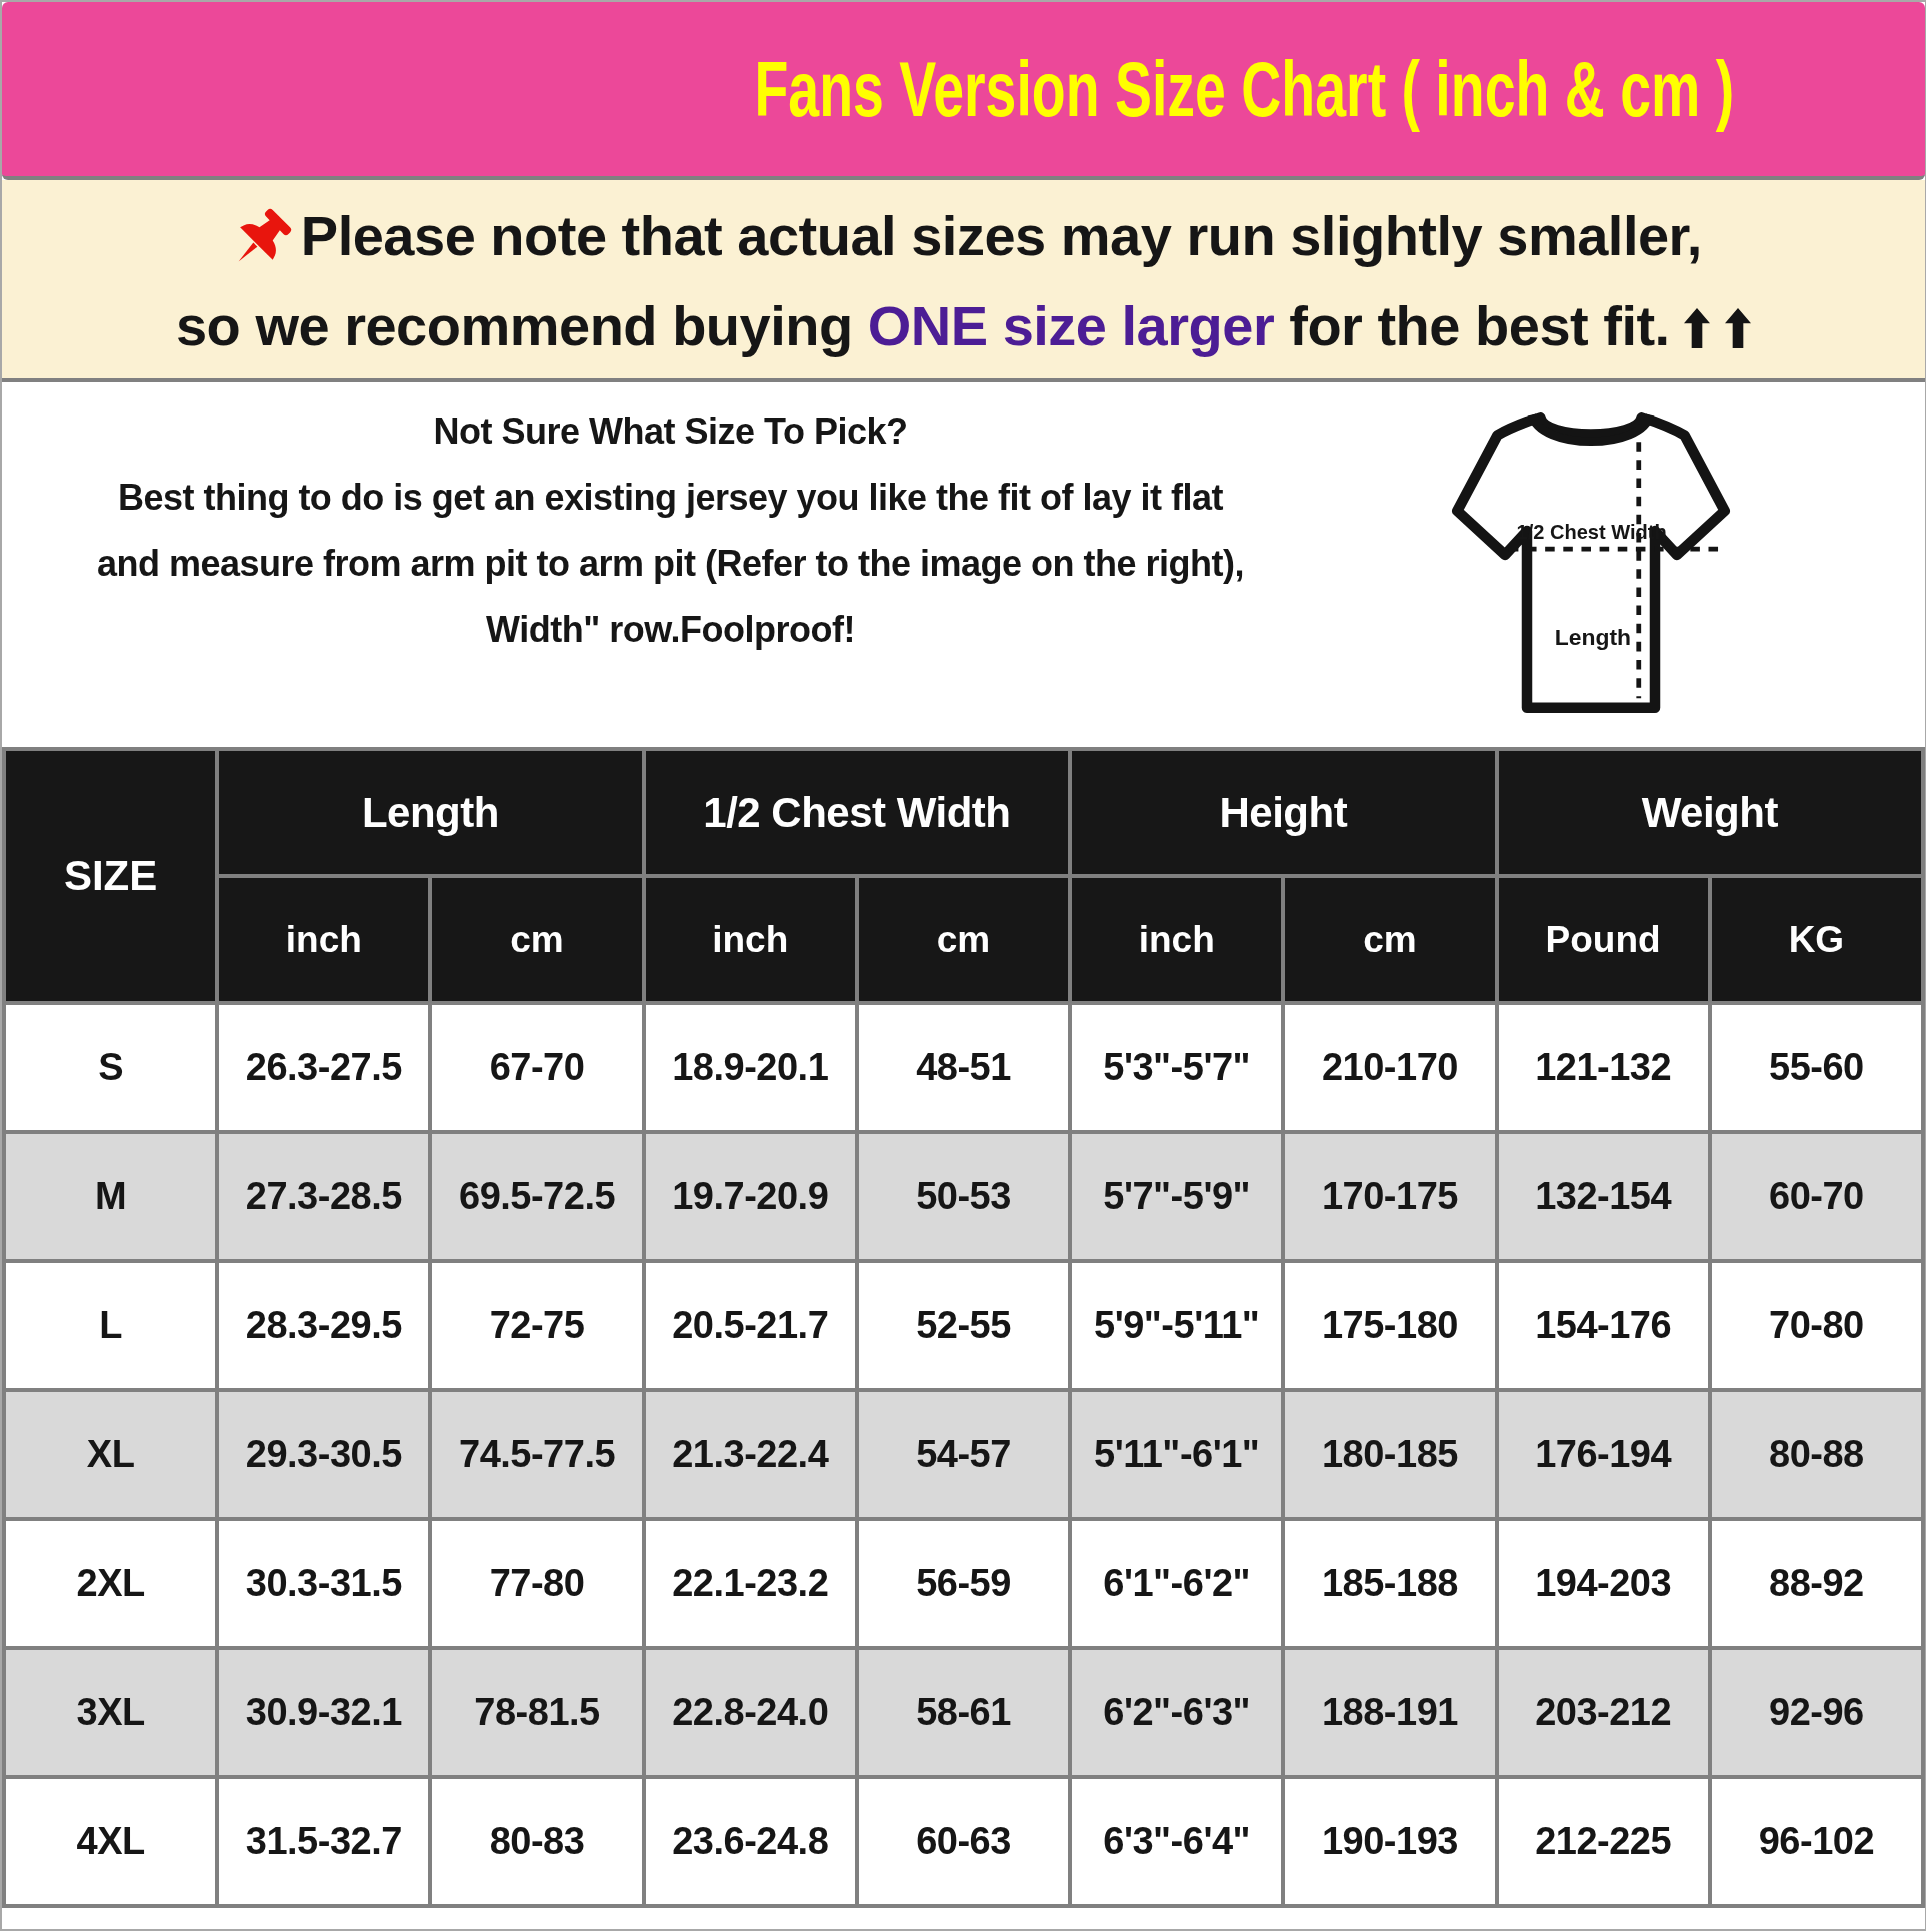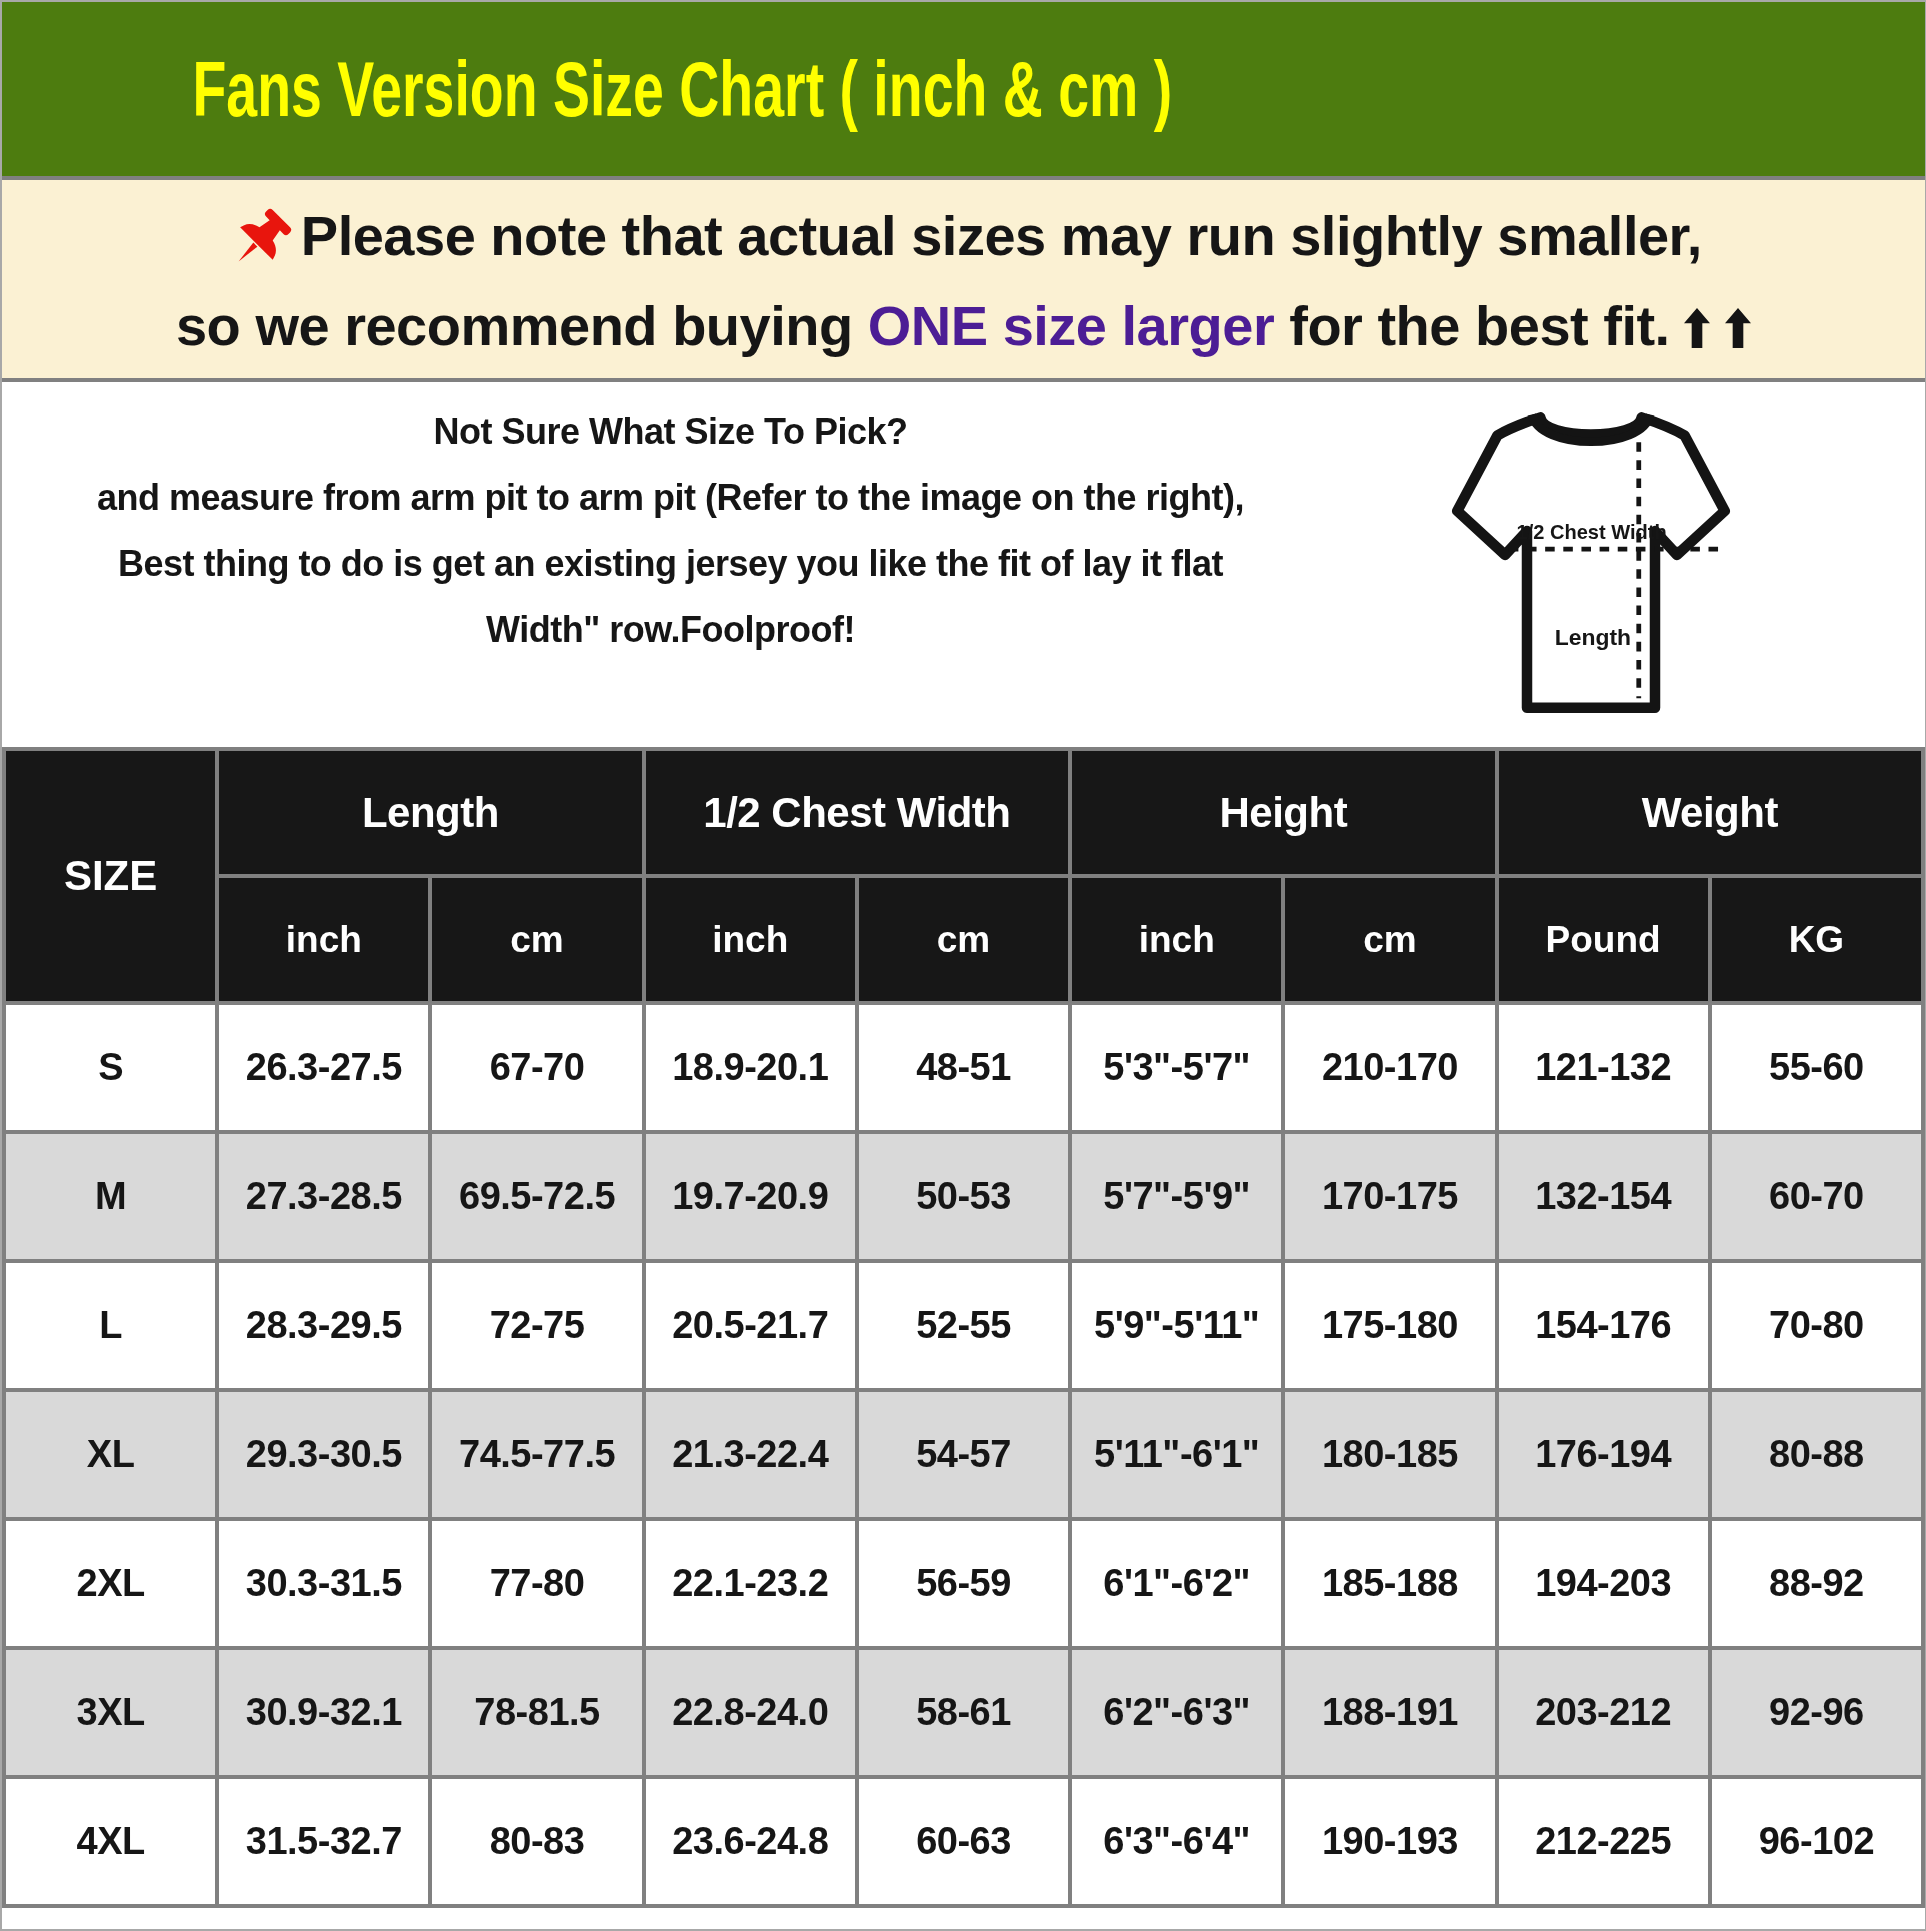--- a/index.html
+++ b/index.html
@@ -3,22 +3,22 @@
 <meta charset="utf-8">
 <style>
   html,body { margin:0; padding:0; background:#ffffff; }
   .page {
     width:1927px; height:1931px; box-sizing:border-box;
     border:2.8px solid #a8a8a8; background:#ffffff; overflow:hidden;
     font-family:"Liberation Sans", sans-serif; font-weight:700; color:#161616;
   }
   
   .title-bar {
-    height:174px; background:#4d7c0f; border-bottom:4.6px solid #808080;
-    display:flex; align-items:center; justify-content:flex-start;
+    height:174px; background:#ec4899; border-bottom:4.6px solid #808080;
+    display:flex; align-items:center; justify-content:flex-end;border-radius:6px;
   }
   .title {
     font-size:77px; color:#ffff00; white-space:nowrap;
     display:inline-block; transform:scaleX(0.72); letter-spacing:0;
   }
   
   .note {
     height:202px; box-sizing:border-box; background:#fbf1d3;
     border-bottom:4.6px solid #808080; text-align:center; padding-top:11px;
   }
@@ -70,22 +70,22 @@
           <path d="M11,0 L22,13 L15.5,13 L15.5,34 L6.5,34 L6.5,13 L0,13 Z" fill="#141414"></path>
         </svg><svg class="up-arrow" viewBox="0 0 22 34">
           <path d="M11,0 L22,13 L15.5,13 L15.5,34 L6.5,34 L6.5,13 L0,13 Z" fill="#141414"></path>
         </svg>
     </div>
   </section>
 
   <section class="guide">
     <div class="guide-text">
       <div class="g-line">Not Sure What Size To Pick?</div>
+      <div class="g-line">Best thing to do is get an existing jersey you like the fit of lay it flat</div>
       <div class="g-line">and measure from arm pit to arm pit (Refer to the image on the right),</div>
-      <div class="g-line">Best thing to do is get an existing jersey you like the fit of lay it flat</div>
       <div class="g-line">Width" row.Foolproof!</div>
     </div>
     <div class="shirt-wrap">
       <svg viewBox="0 0 300 335">
         <path d="M97,14 C85,18 62,27 52,33 L10,112 L60,158 L83,133 L83,318 L217,318 L217,133 L240,158 L290,112 L248,33 C238,27 215,18 203,14 C200,38 100,38 97,14 Z" fill="#ffffff" stroke="#141414" stroke-width="11" stroke-linejoin="round"></path>
         <path d="M88,11 C96,49 204,49 212,11" fill="none" stroke="#141414" stroke-width="9"></path>
         <line x1="64" y1="152" x2="292" y2="152" stroke="#141414" stroke-width="5" stroke-dasharray="10 9"></line>
         <line x1="200" y1="40" x2="200" y2="308" stroke="#141414" stroke-width="5" stroke-dasharray="10 9"></line>
         <text x="72" y="141" font-size="21" class="shirt-label">1/2 Chest Width</text>
         <text x="192" y="252" font-size="24" text-anchor="end" class="shirt-label">Length</text>

